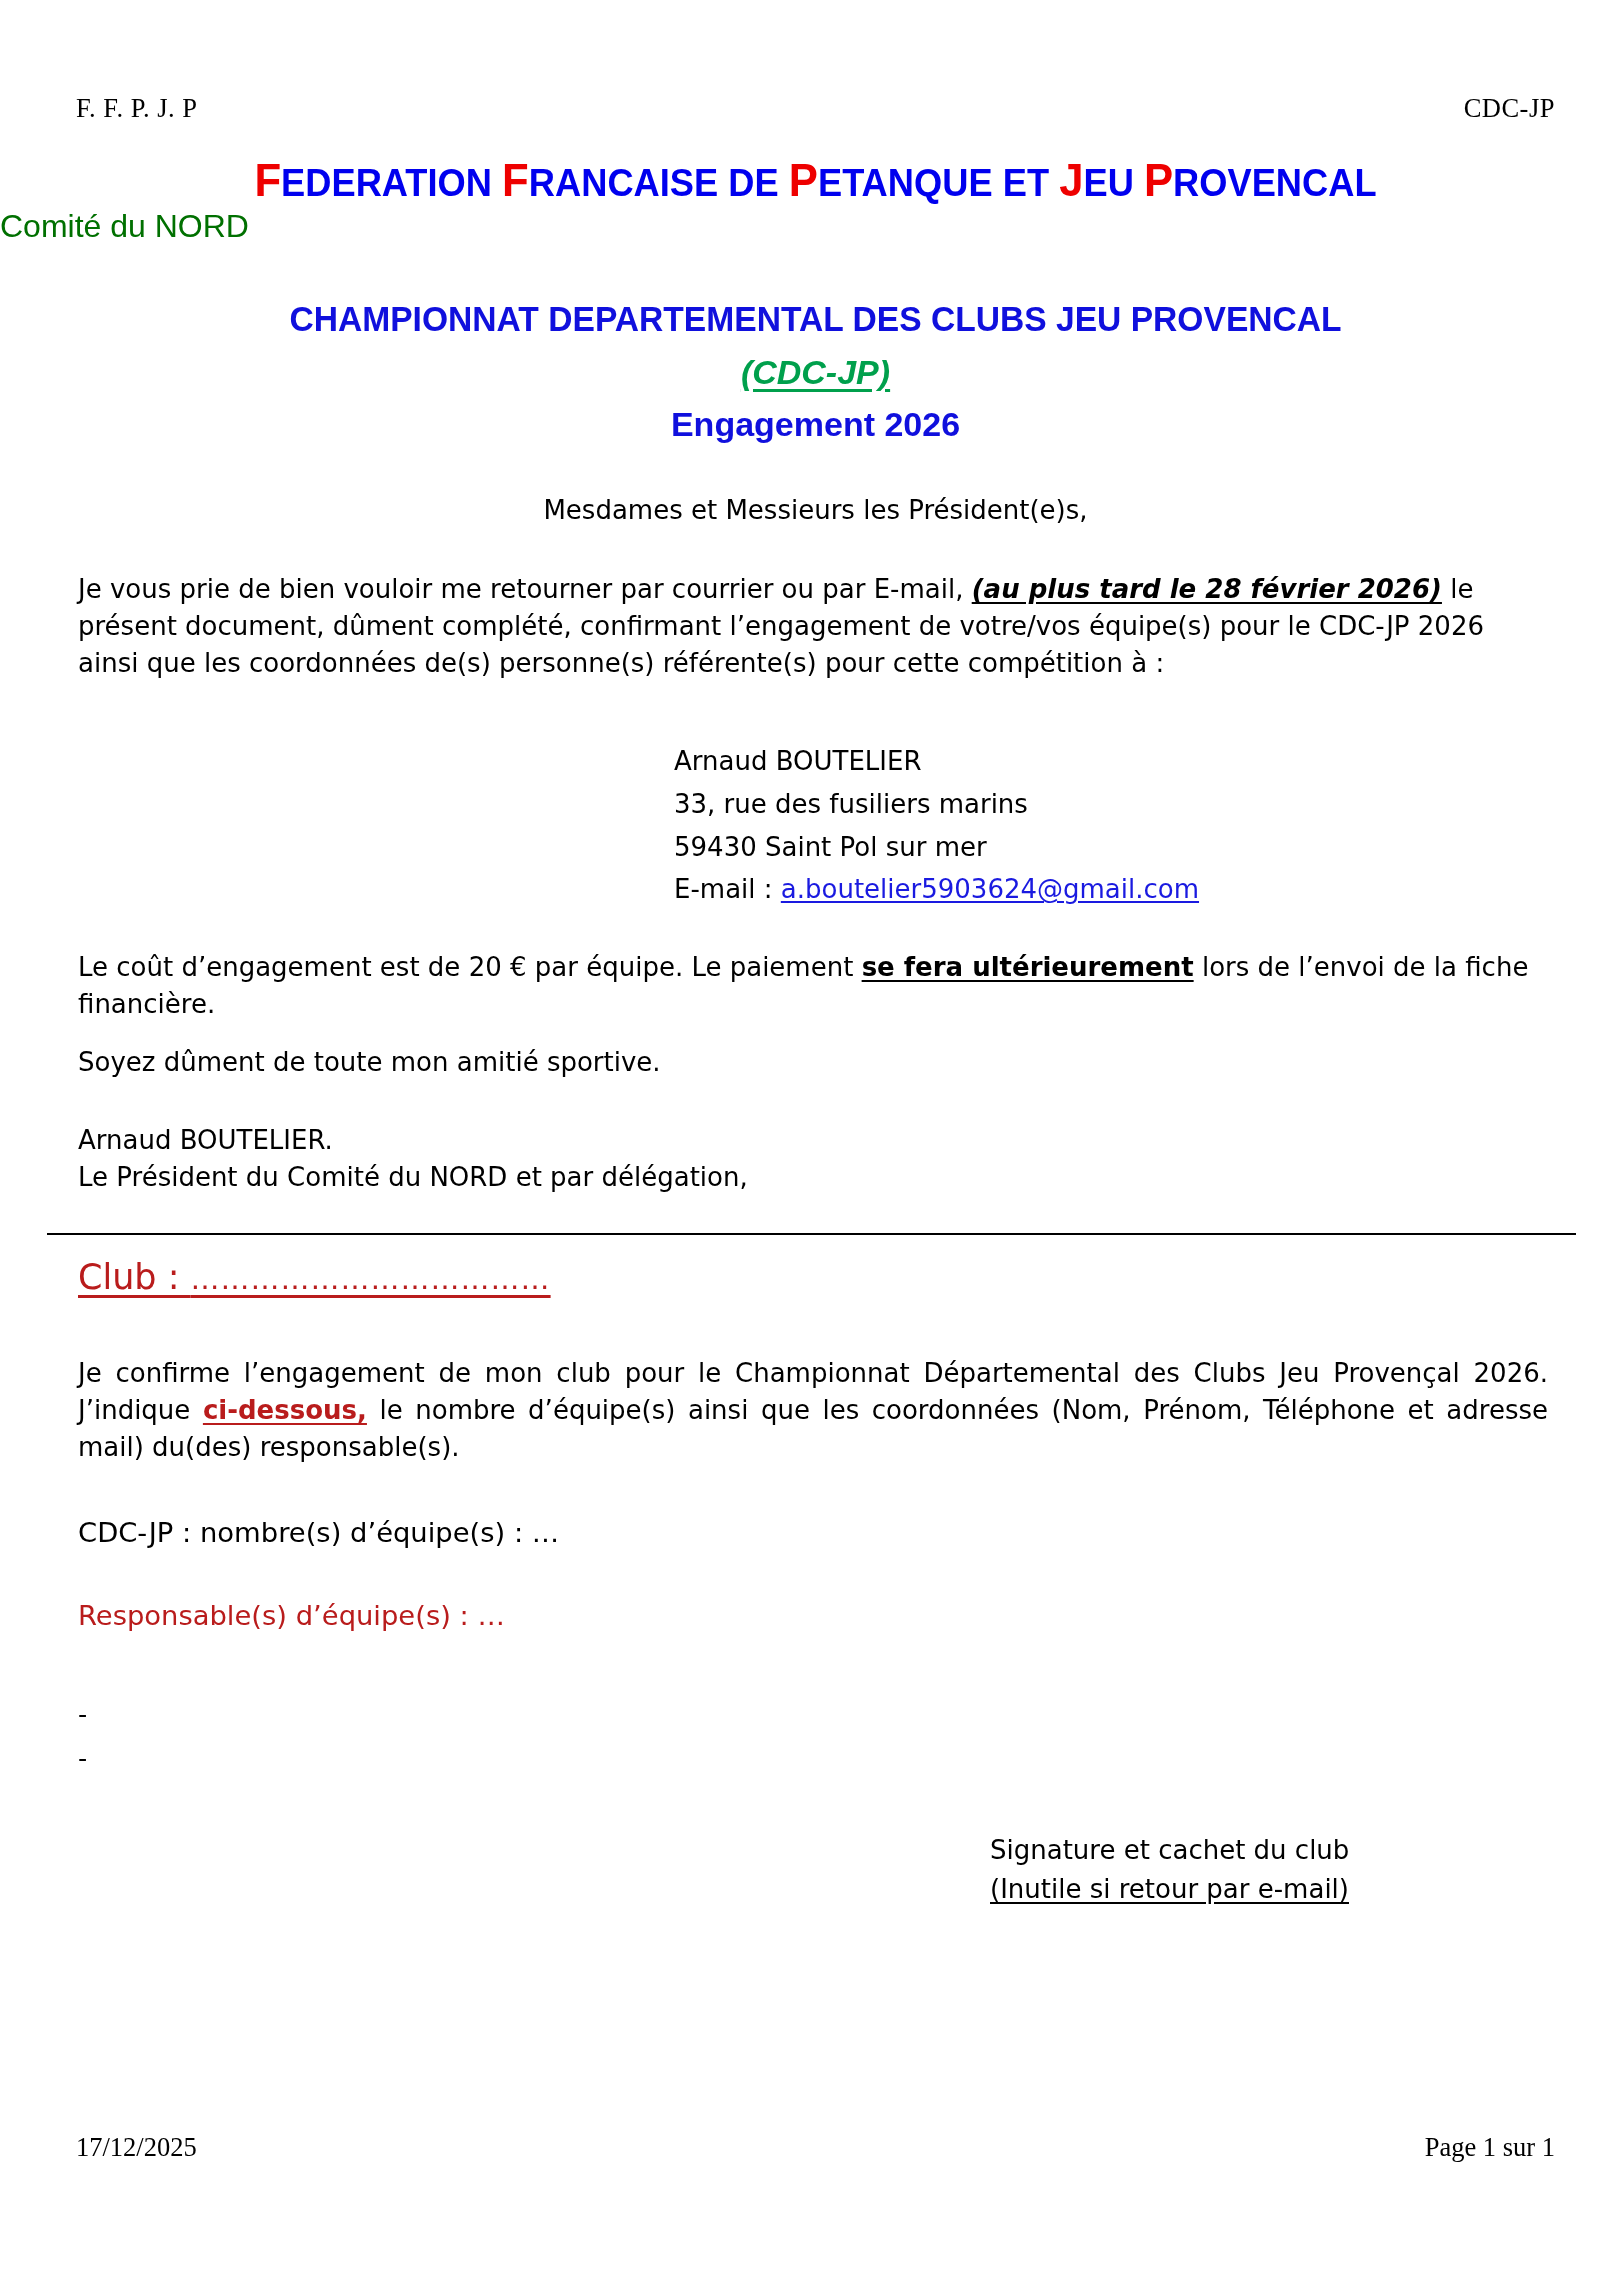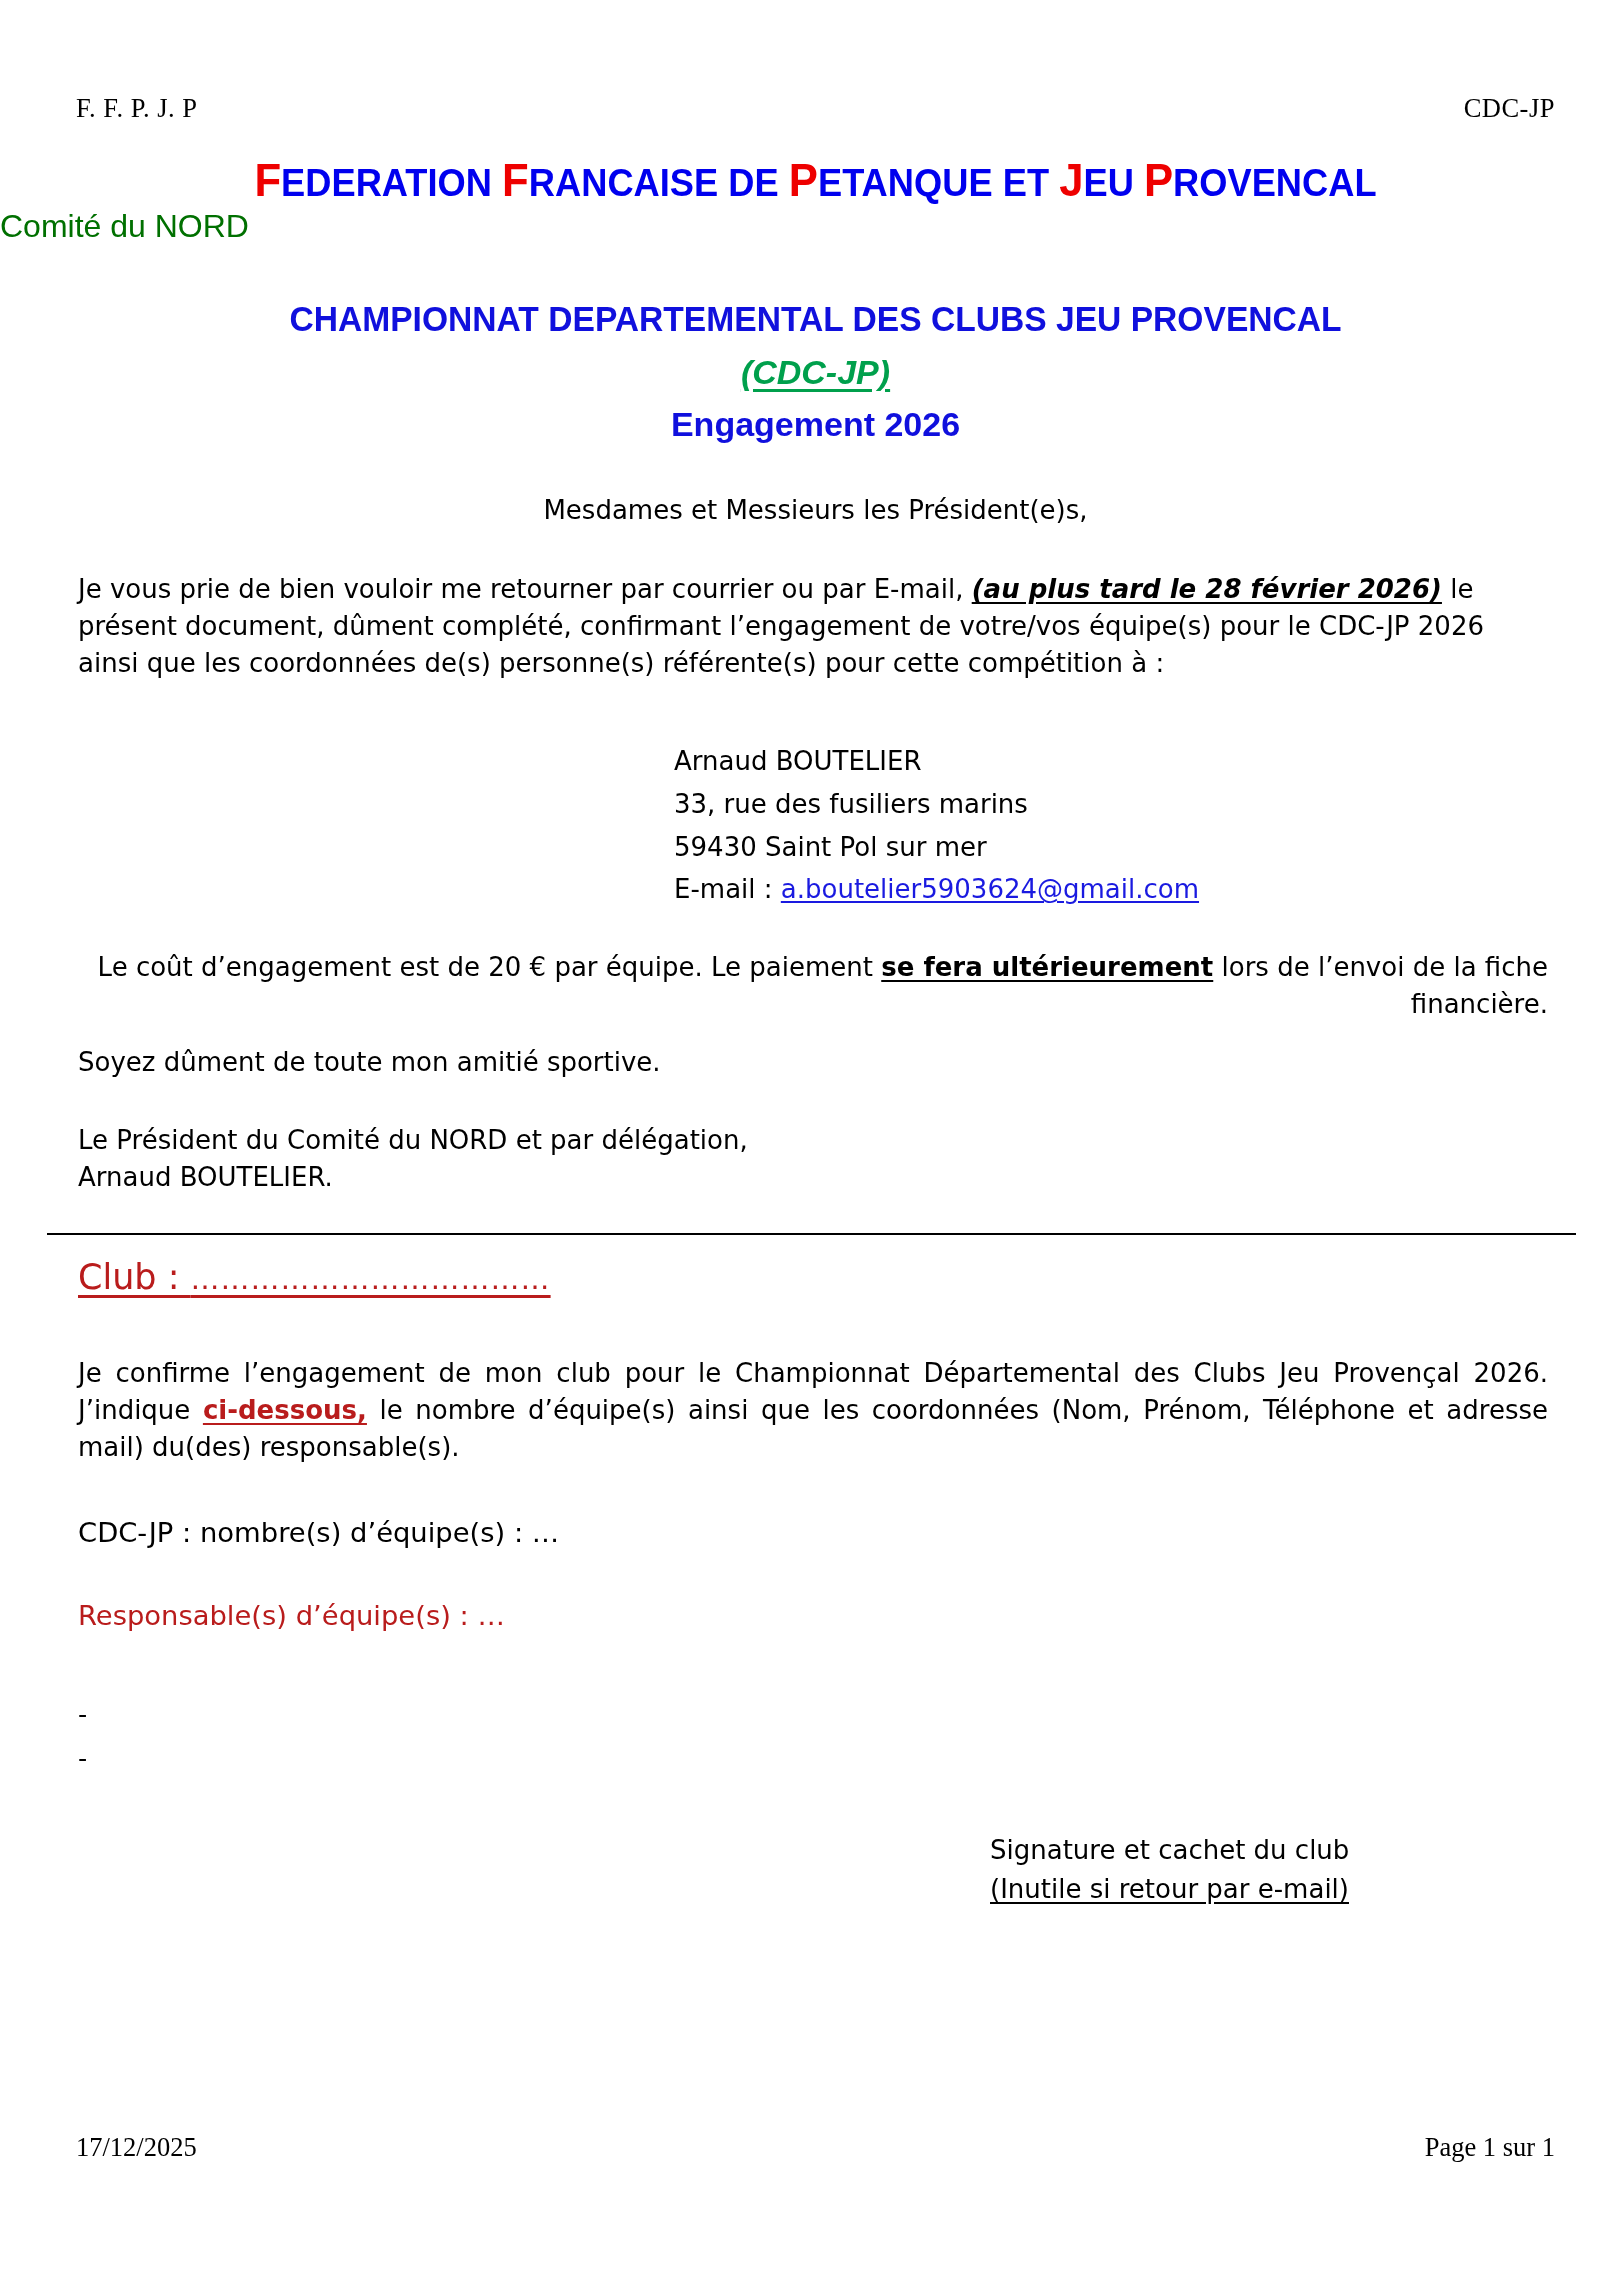--- a/index.html
+++ b/index.html
@@ -149,21 +149,20 @@
     color: #1a1ae0;
     text-decoration: underline;
     text-underline-offset: 2.9px;
   }
 
   .para2 {
     position: absolute;
     top: 949px;
     left: 78px;
     width: 1470px;
-    text-align: right;
   }
   .para2 .u-bold2 {
     font-weight: bold;
     text-decoration: underline;
     text-underline-offset: 3.9px;
   }
 
   .para3 {
     position: absolute;
     top: 1044px;
@@ -309,22 +308,22 @@
     <div><span>E-mail : </span><a class="mail-link" href="#">a.boutelier5903624@gmail.com</a></div>
   </div>
 
   <div class="para2 body-font">
     <span>Le coût d’engagement est de 20 € par équipe. Le paiement </span><span class="u-bold2">se fera ultérieurement</span><span> lors de l’envoi de la fiche financière.</span>
   </div>
 
   <div class="para3 body-font">Soyez dûment de toute mon amitié sportive.</div>
 
   <div class="signoff body-font">
+    <div>Arnaud BOUTELIER.</div>
     <div>Le Président du Comité du NORD et par délégation,</div>
-    <div>Arnaud BOUTELIER.</div>
   </div>
 
   <div class="hr-main"></div>
 
   <div class="club-line">
     <span>Club  :  </span><span class="dots">………………………………</span>
   </div>
 
   <div class="para4 body-font">
     <span>Je confirme l’engagement de mon club pour le Championnat Départemental des Clubs Jeu Provençal 2026. J’indique </span><a class="cidessous" href="#">ci-dessous,</a><span> le nombre d’équipe(s) ainsi que les coordonnées (Nom, Prénom, Téléphone et adresse mail) du(des) responsable(s).</span>

